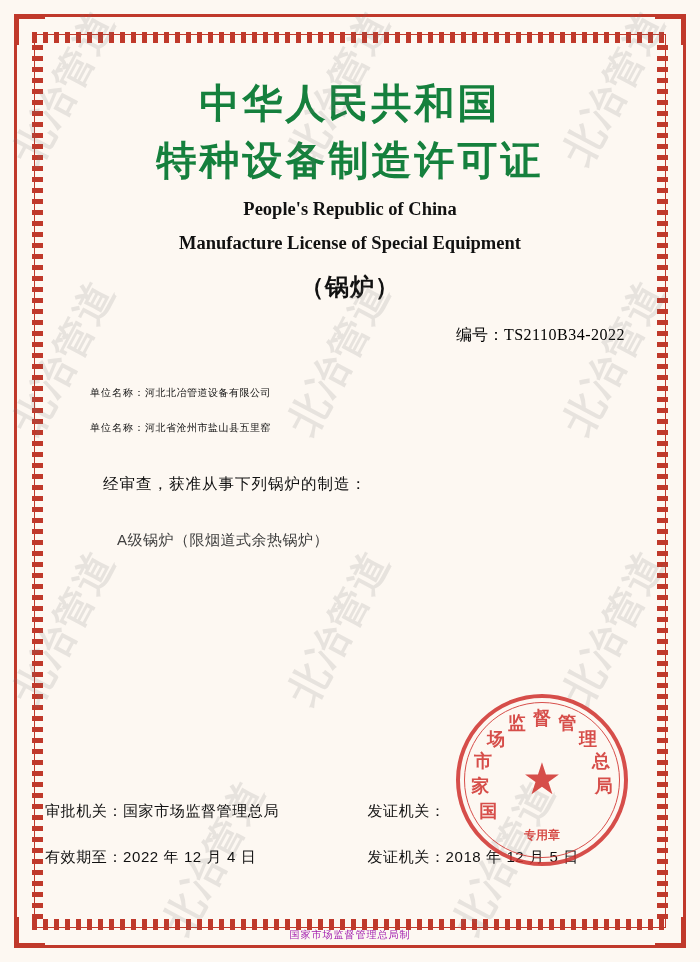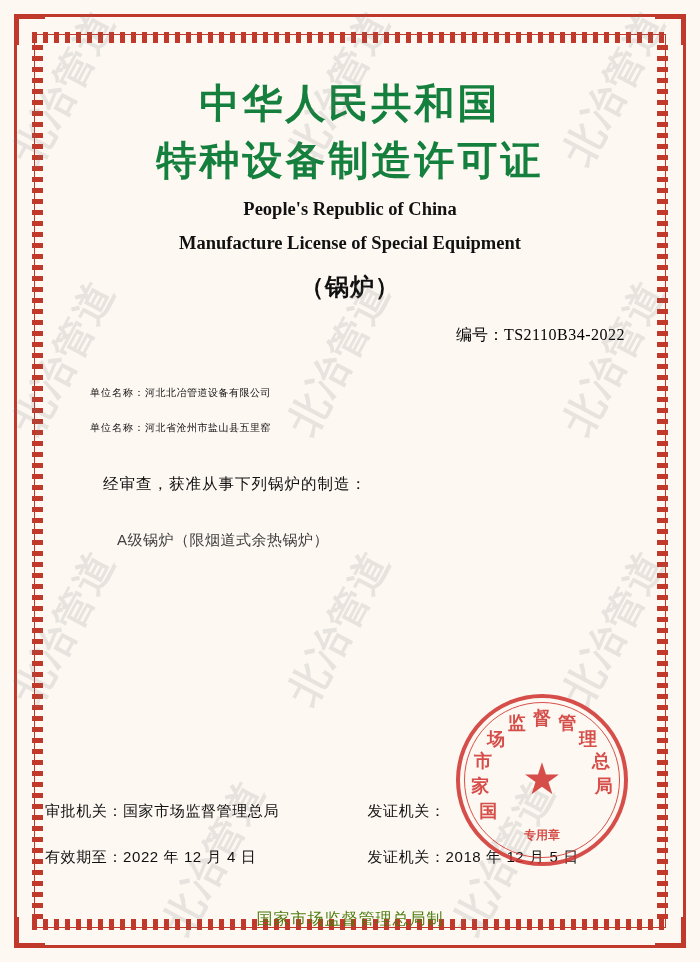--- a/index.html
+++ b/index.html
@@ -192,25 +192,25 @@
     flex: 0 0 50%;
     letter-spacing: 0.6px;
     margin-top: 10px;
   }
   .footer-col.right { padding-left: 10px; }
 
   .issuer-note {
     position: absolute;
     left: 0;
     right: 0;
-    bottom: 32px;
+    bottom: 20px;
     text-align: center;
     font-family: "Liberation Sans", "DejaVu Sans", sans-serif;
-    font-size: 16px;
-    color: #4d7c0f;
+    font-size: 10px;
+    color: #a21caf;
     letter-spacing: 1px;
     z-index: 4;
   }
 
   
   .seal {
     position: absolute;
     right: 72px;
     bottom: 96px;
     width: 172px;

